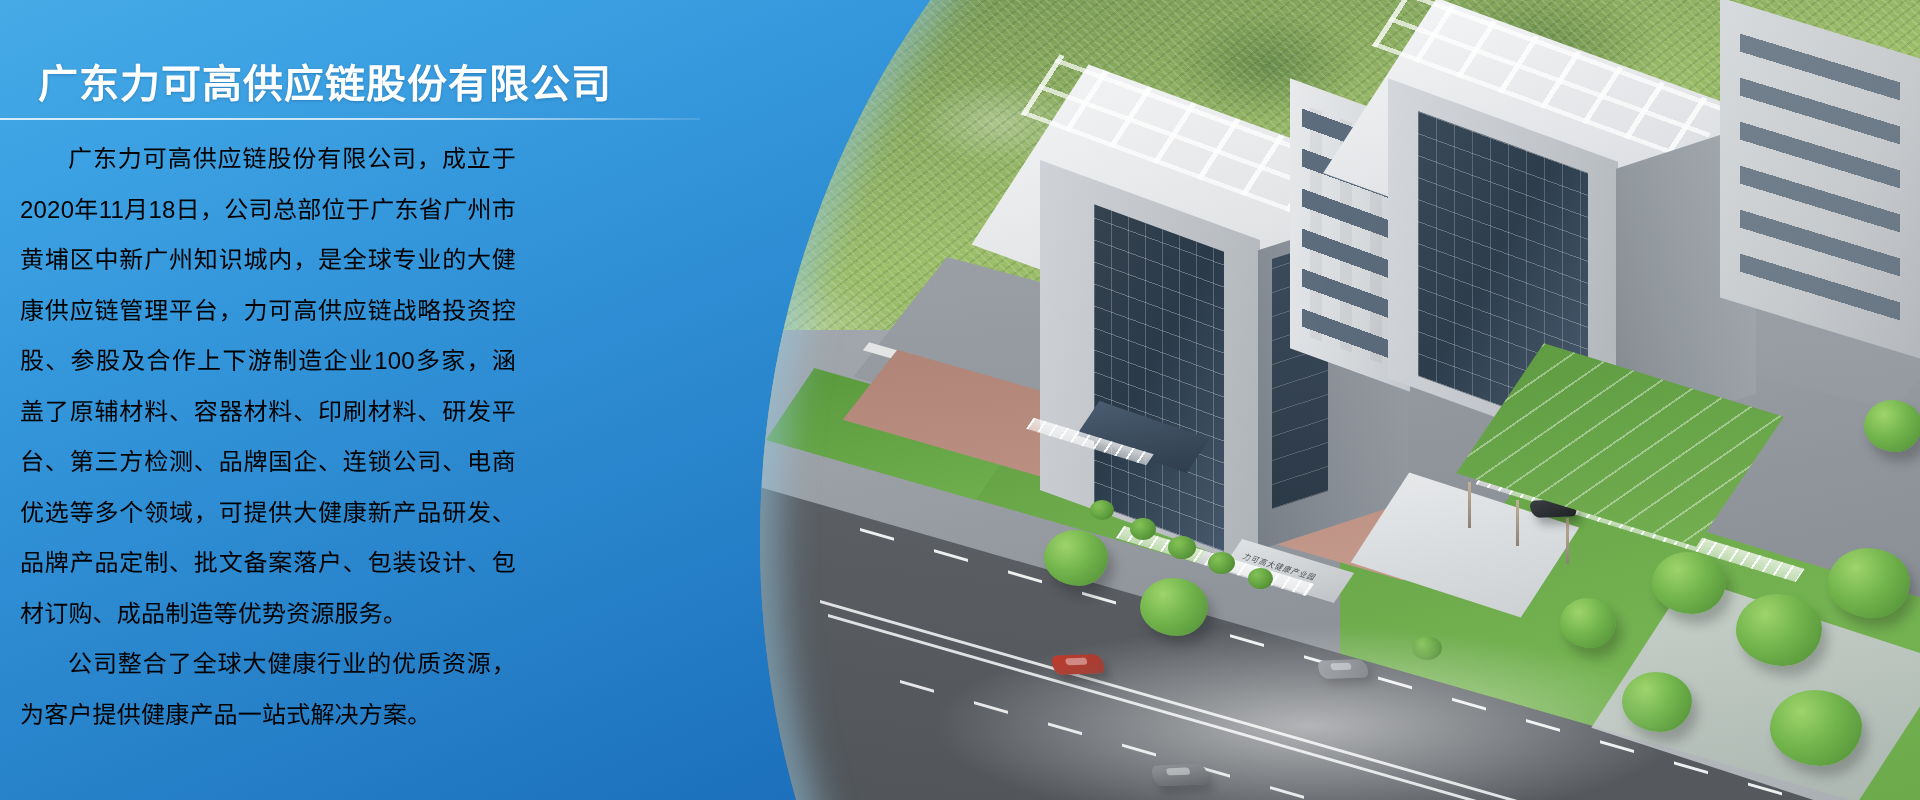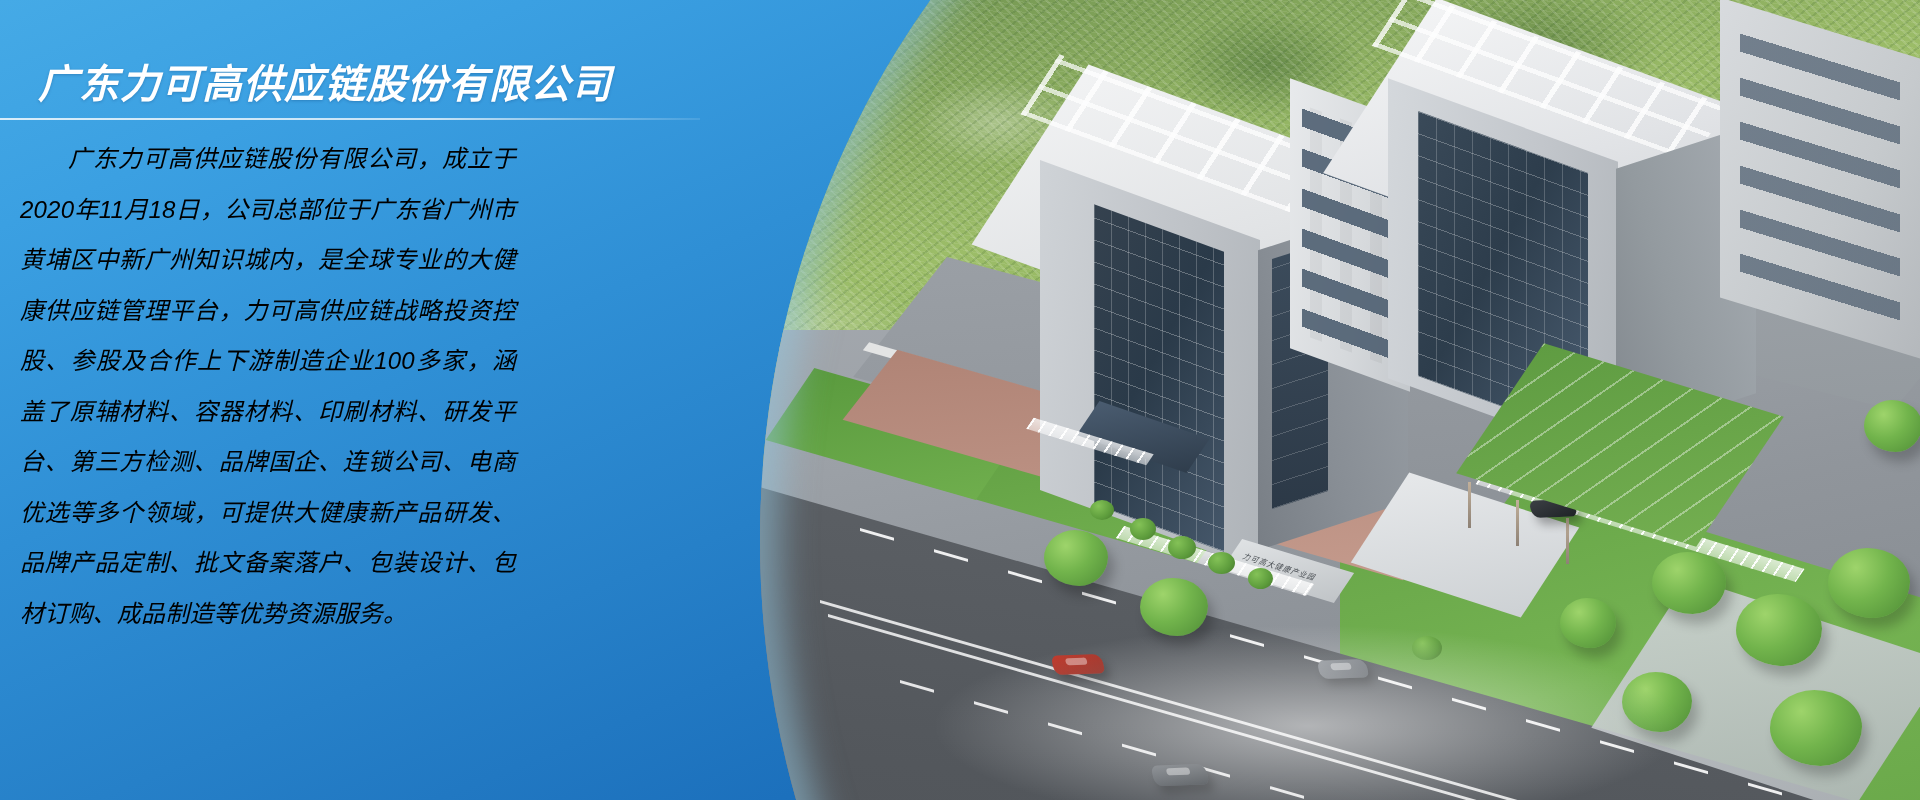--- a/index.html
+++ b/index.html
@@ -420,21 +420,20 @@
   }
 
   
   .text-col {
     position: absolute;
     left: 0;
     top: 0;
     width: 660px;
     height: 752px;
     z-index: 5;
-    font-style: italic;
   }
   .company-title {
     position: absolute;
     left: 38px;
     top: 52px;
     font-size: 40px;
     font-weight: 700;
     color: #ffffff;
     letter-spacing: 1px;
     white-space: nowrap;
@@ -572,16 +571,17 @@
       <div class="haze"></div>
     </div>
   </div>
   <div class="photo-fade"></div>
 
   <div class="text-col">
     <div class="company-title">广东力可高供应链股份有限公司</div>
     <div class="title-rule"></div>
     <div class="body-copy">
       <p>广东力可高供应链股份有限公司，成立于2020年11月18日，公司总部位于广东省广州市黄埔区中新广州知识城内，是全球专业的大健康供应链管理平台，力可高供应链战略投资控股、参股及合作上下游制造企业100多家，涵盖了原辅材料、容器材料、印刷材料、研发平台、第三方检测、品牌国企、连锁公司、电商优选等多个领域，可提供大健康新产品研发、品牌产品定制、批文备案落户、包装设计、包材订购、成品制造等优势资源服务。</p>
+      <p>公司整合了全球大健康行业的优质资源，为客户提供健康产品一站式解决方案。</p>
     </div>
   </div>
 
 </div>
 
 </body></html>

